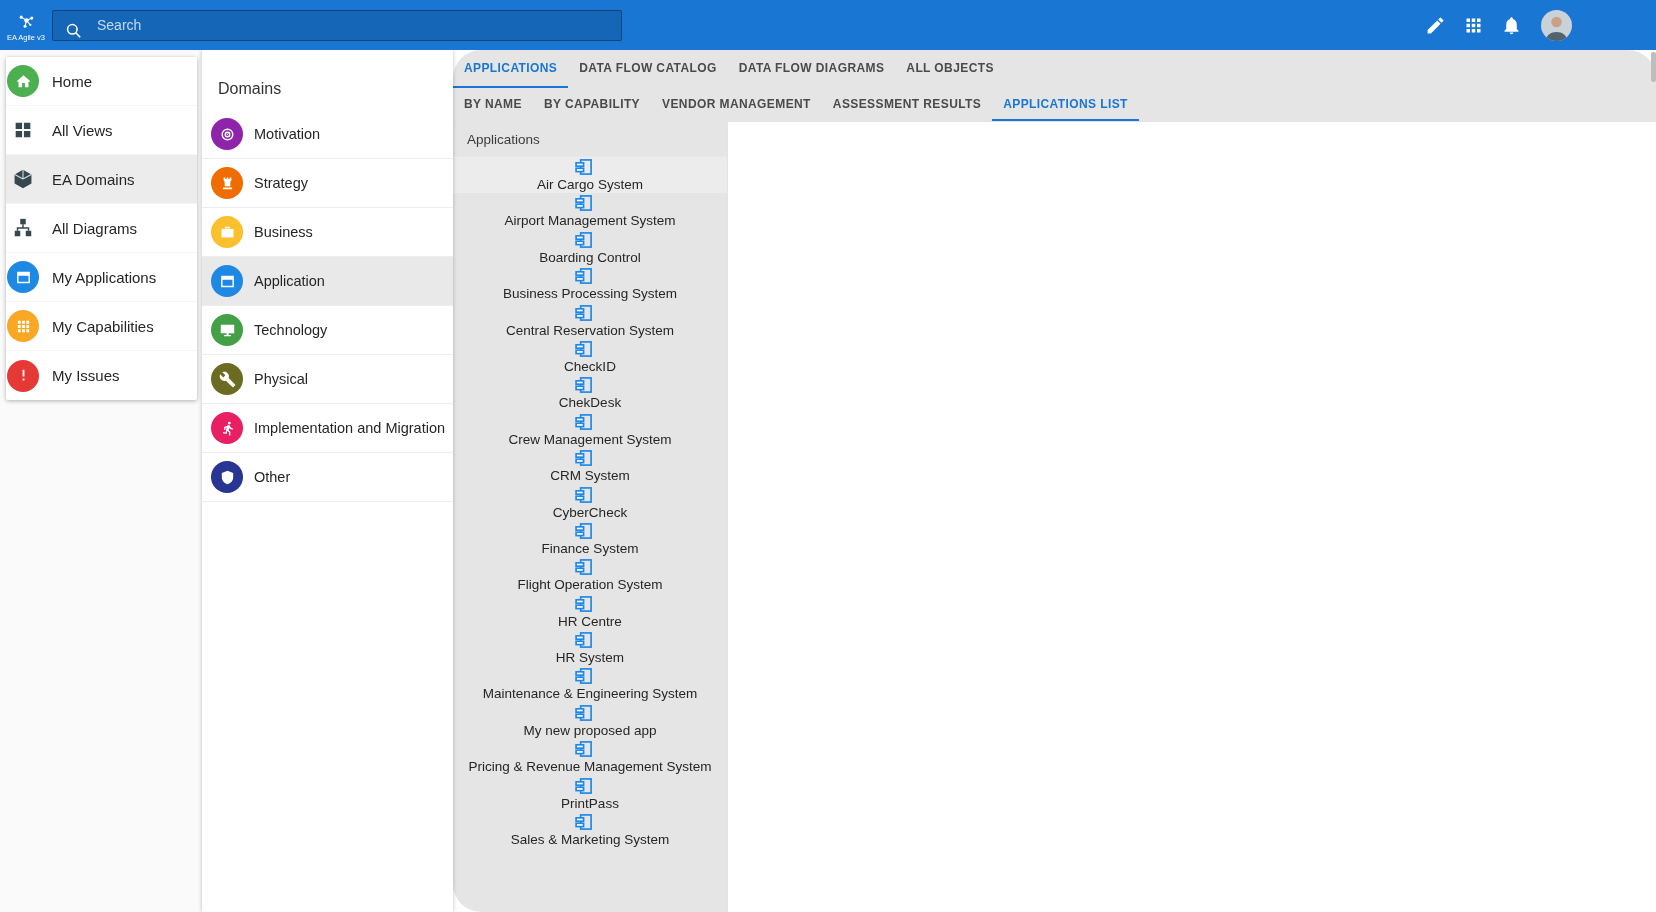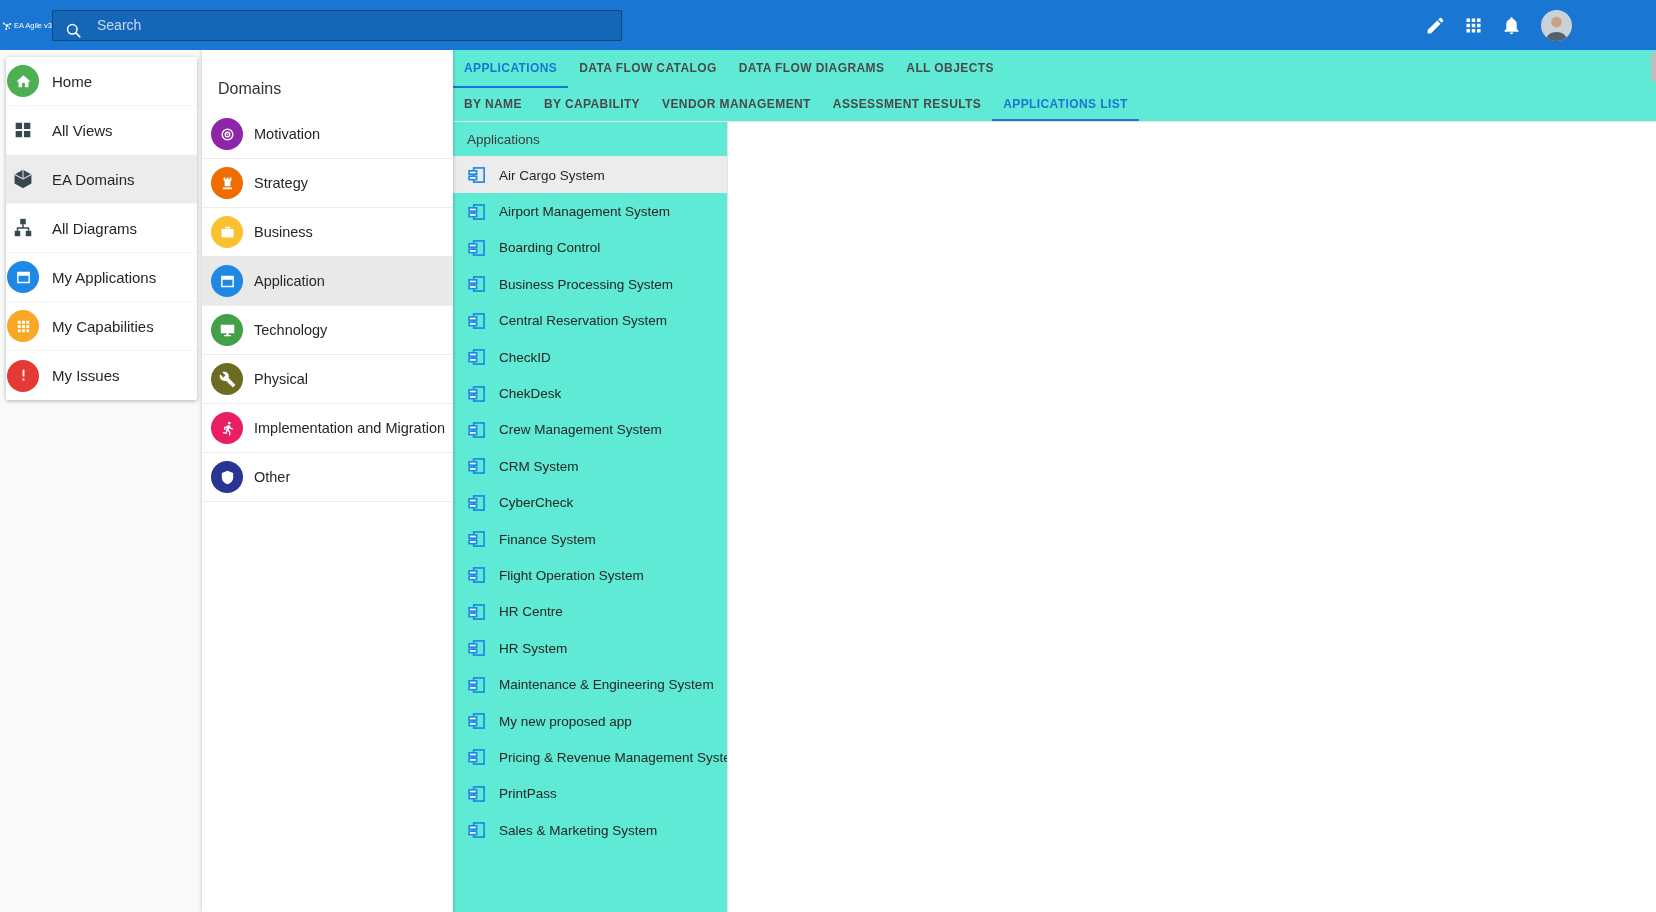--- a/index.html
+++ b/index.html
@@ -5,21 +5,21 @@
   * { box-sizing: border-box; }
   html,body { margin:0; padding:0; }
   body {
     width:1656px; height:912px; overflow:hidden;
     font-family:"Liberation Sans", sans-serif;
     background:#fff; color:#262626;
   }
 
   
   .topbar { height:50px; background:#1976d2; display:flex; align-items:center; position:relative; z-index:10; }
-  .logo { width:52px; height:50px; display:flex; align-items:center; justify-content:center; color:#fff; cursor:pointer; }
+  .logo { width:52px; height:50px; display:flex; flex-direction:column; align-items:center; justify-content:center; color:#fff; cursor:pointer; }
   .logo-icon { width:23px; height:23px; }
   .logo-text { font-size:7.5px; margin-top:1px; white-space:nowrap; }
   .search-wrap { width:570px; height:31px; background:rgba(0,0,0,.13); border:1px solid rgba(0,0,0,.32); border-radius:2px; display:flex; align-items:flex-end; color:#fff; }
   .search-icon { width:19px; height:19px; margin:0 12px 0 11px; flex:none; cursor:pointer; }
   .search-input { flex:1; height:100%; background:transparent; border:none; outline:none; color:#fff; font-size:14px; font-family:inherit; }
   .search-input::placeholder { color:rgba(255,255,255,.75); }
   .topbar-actions { margin-left:auto; display:flex; align-items:center; gap:17px; padding-right:84px; color:#fff; }
   .tb-icon { width:21px; height:21px; cursor:pointer; }
   .avatar { width:31px; height:31px; border-radius:50%; overflow:hidden; cursor:pointer; margin-left:2px; flex:none; }
   .tb-icon svg,.search-icon svg,.logo-icon svg,.avatar svg,.app-icon svg { width:100%; height:100%; display:block; }
@@ -42,32 +42,32 @@
   .icon-slot.circle svg { width:17px; height:17px; }
   .icon-slot.plain svg { width:22px; height:22px; }
 
   .domains-panel { width:251px; background:#fff; box-shadow:0 0 4px rgba(0,0,0,.25); z-index:2; flex:none; display:flex; flex-direction:column; }
   .domains-title { margin:0; padding:30px 16px 12px; font-size:16px; font-weight:normal; color:#333; }
   .domain-item { height:49px; display:flex; align-items:center; padding:0 9px; border-bottom:1px solid #ededed; cursor:pointer; }
   .domain-item.active { background:#e9e9e9; }
   .domain-label { margin-left:11px; font-size:14.5px; color:#262626; white-space:nowrap; }
 
   
-  .main { flex:1; display:flex; flex-direction:column; background:#5eead4; min-width:0; }
+  .main { flex:1; display:flex; flex-direction:column; background:#e5e5e5; min-width:0;border-radius:28px; }
   .tabs-row { display:flex; }
   .tabs-primary { height:38px; }
   .tabs-secondary { height:34px; border-bottom:1px solid #e3e3e3; }
   .tab { display:flex; align-items:center; padding:0 11px; font-size:12px; font-weight:bold; letter-spacing:.4px; color:#4a4a4a; border-bottom:2px solid transparent; cursor:pointer; white-space:nowrap; }
   .tab.active { color:#1976d2; border-bottom-color:#1976d2; }
 
   .content { flex:1; display:flex; min-height:0; }
   .apps-panel { width:275px; flex:none; border-right:1px solid #e3e3e3; display:flex; flex-direction:column; }
   .apps-title { height:35px; display:flex; align-items:center; padding:0 14px; font-size:13.5px; color:#3c3c3c; border-bottom:1px solid #e8e8e8; flex:none; }
   .apps-list { flex:1; overflow:hidden; }
-  .app-row { height:36.4px; display:flex; align-items:center; padding:0 14px; cursor:pointer; }
+  .app-row { height:36.4px; display:flex; align-items:center; padding:0 20px; cursor:pointer;flex-direction:column; }
   .app-row.active { background:#ececec; }
   .app-icon { width:20px; height:20px; color:#1e88e5; margin-right:12px; flex:none; }
   .app-label { font-size:13.5px; color:#262626; white-space:nowrap; }
   .main-empty { flex:1; background:#fff; }
 </style>
 </head>
 <body>
 
 <header class="topbar">
   <div class="logo">

